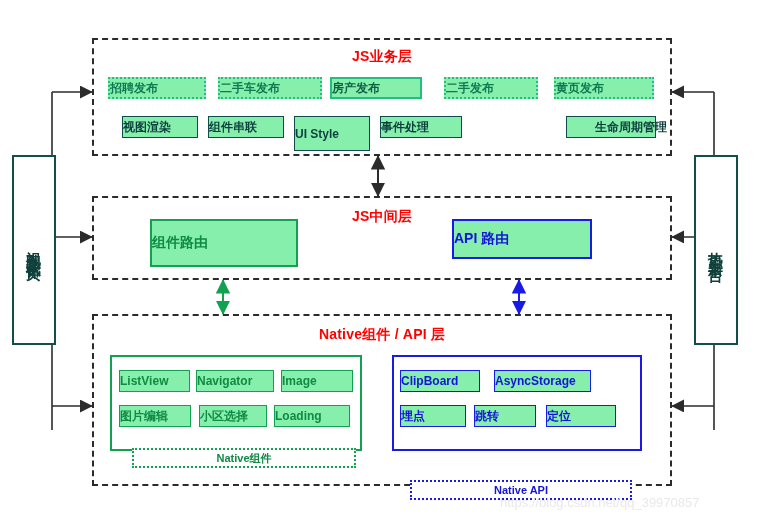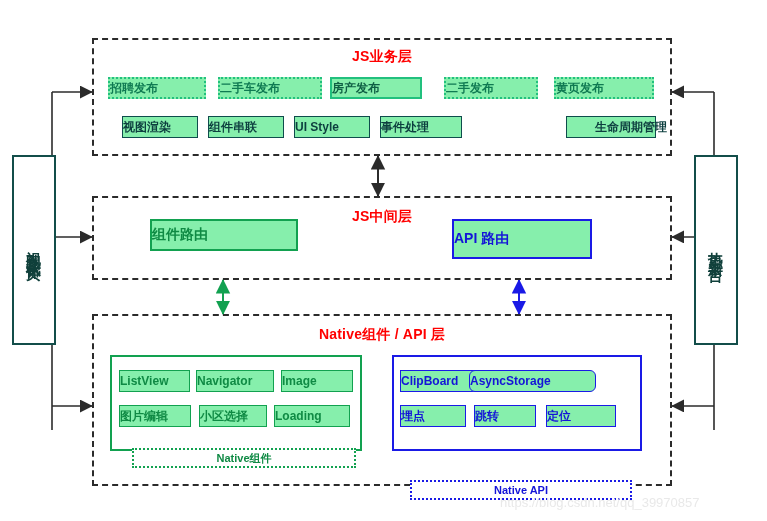--- a/index.html
+++ b/index.html
@@ -172,35 +172,35 @@
   <div class="abs tile tile-dot-green" style="left:554px; top:77px; width:100px; height:22px;">
     <span>黄页发布</span>
   </div>
 
   <div class="abs tile tile-teal" style="left:122px; top:108px; width:76px; height:22px;">
     <span>视图渲染</span>
   </div>
   <div class="abs tile tile-teal" style="left:208px; top:108px; width:76px; height:22px;">
     <span>组件串联</span>
   </div>
-  <div class="abs tile tile-teal" style="left:294px; top:108px; width:76px; height:22px;">
+  <div class="abs tile tile-teal" style="left:294px; top:108px; width:76px; height:35px;">
     <span>UI Style</span>
   </div>
   <div class="abs tile tile-teal" style="left:380px; top:108px; width:82px; height:22px;">
     <span>事件处理</span>
   </div>
   <div class="abs tile tile-teal" style="left:566px; top:108px; width:90px; height:22px;padding-left:28px;">
     <span>生命周期管理</span>
   </div>
 
   <div class="abs layer" style="left:92px; top:196px; width:580px; height:84px;">
     <div class="layer-title" style="top:10px;">JS中间层</div>
   </div>
 
-  <div class="abs tile route-green" style="left:150px; top:219px; width:148px; height:32px;">
+  <div class="abs tile route-green" style="left:150px; top:219px; width:148px; height:48px;">
     <span>组件路由</span>
   </div>
   <div class="abs tile route-blue" style="left:452px; top:219px; width:140px; height:40px;">
     <span>API 路由</span>
   </div>
 
   <div class="abs layer" style="left:92px; top:314px; width:580px; height:172px;">
     <div class="layer-title" style="top:10px;">Native组件 / API 层</div>
   </div>
 
@@ -228,21 +228,21 @@
 
   <div class="abs grouplabel grouplabel-green" style="left:132px; top:448px; width:224px; height:20px;">
     <span>Native组件</span>
   </div>
 
   <div class="abs group-blue" style="left:392px; top:355px; width:250px; height:96px;"></div>
 
   <div class="abs tile tile-blue" style="left:400px; top:370px; width:80px; height:22px;">
     <span>ClipBoard</span>
   </div>
-  <div class="abs tile tile-blue" style="left:469px; top:370px; width:127px; height:22px;border-radius:6px;">
+  <div class="abs tile tile-blue" style="left:494px; top:370px; width:97px; height:22px;">
     <span>AsyncStorage</span>
   </div>
 
   <div class="abs tile tile-blue" style="left:400px; top:405px; width:66px; height:22px;">
     <span>埋点</span>
   </div>
   <div class="abs tile tile-blue" style="left:474px; top:405px; width:62px; height:22px;">
     <span>跳转</span>
   </div>
   <div class="abs tile tile-blue" style="left:546px; top:405px; width:70px; height:22px;">

